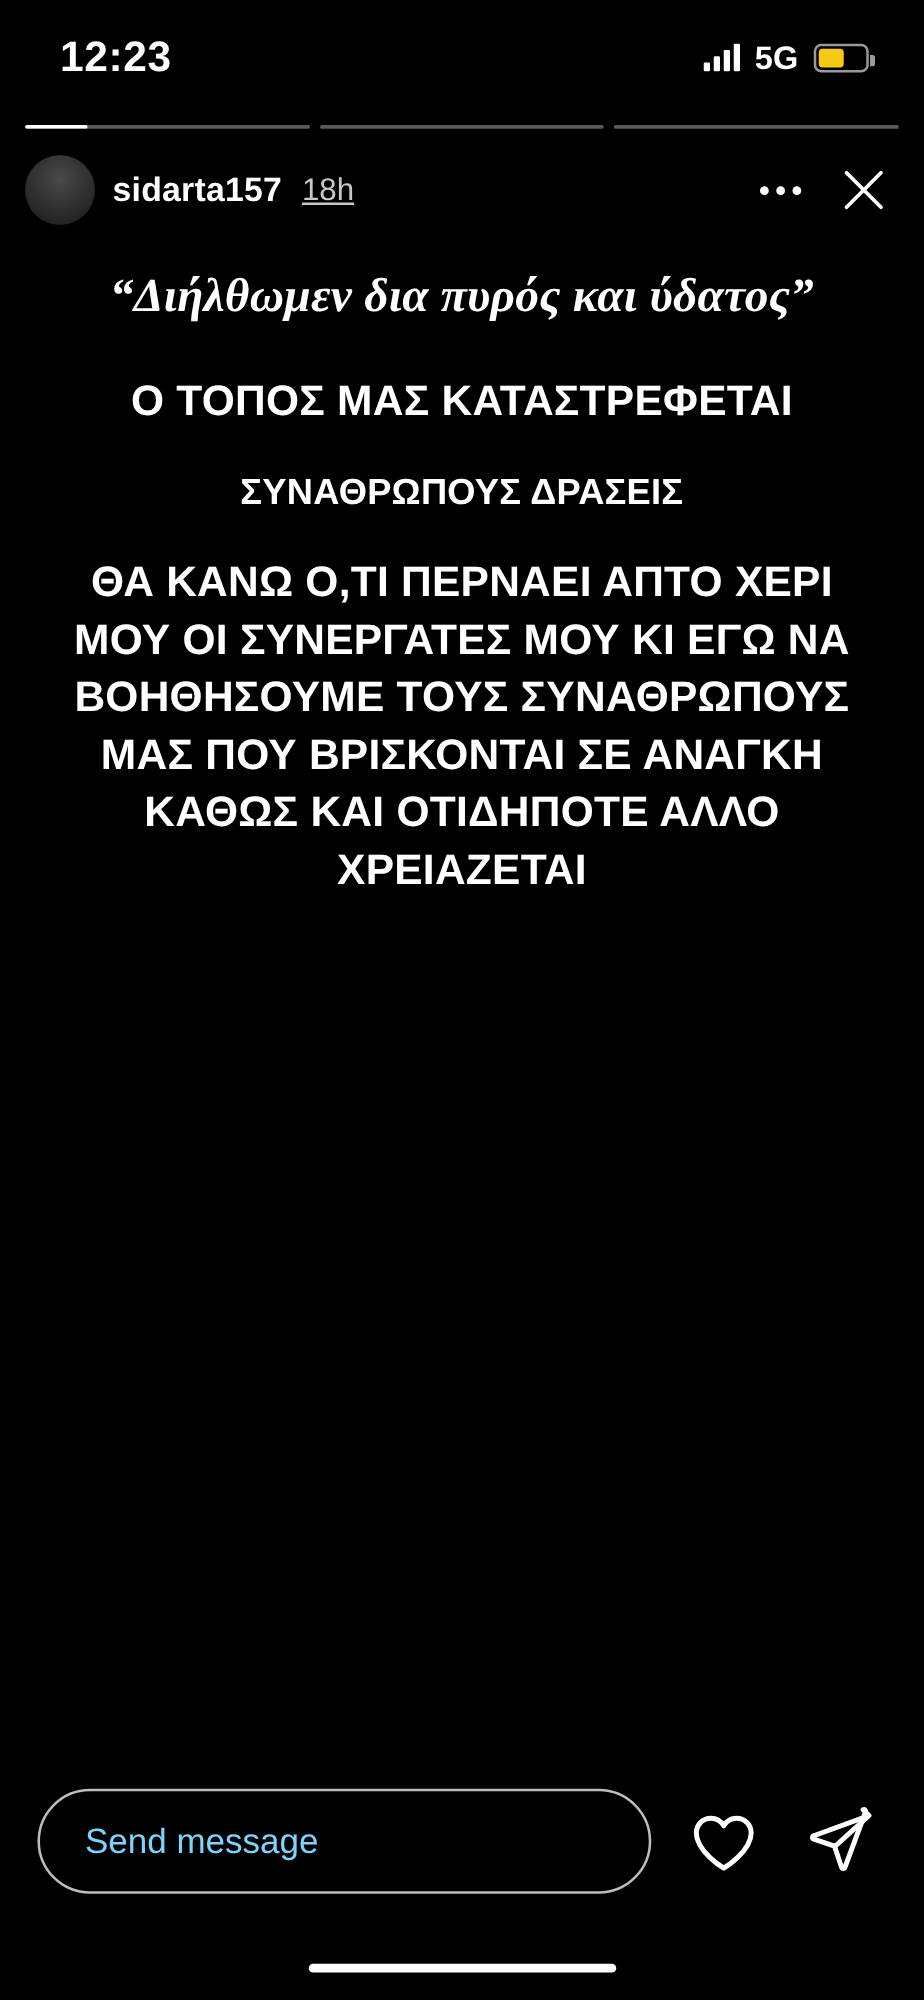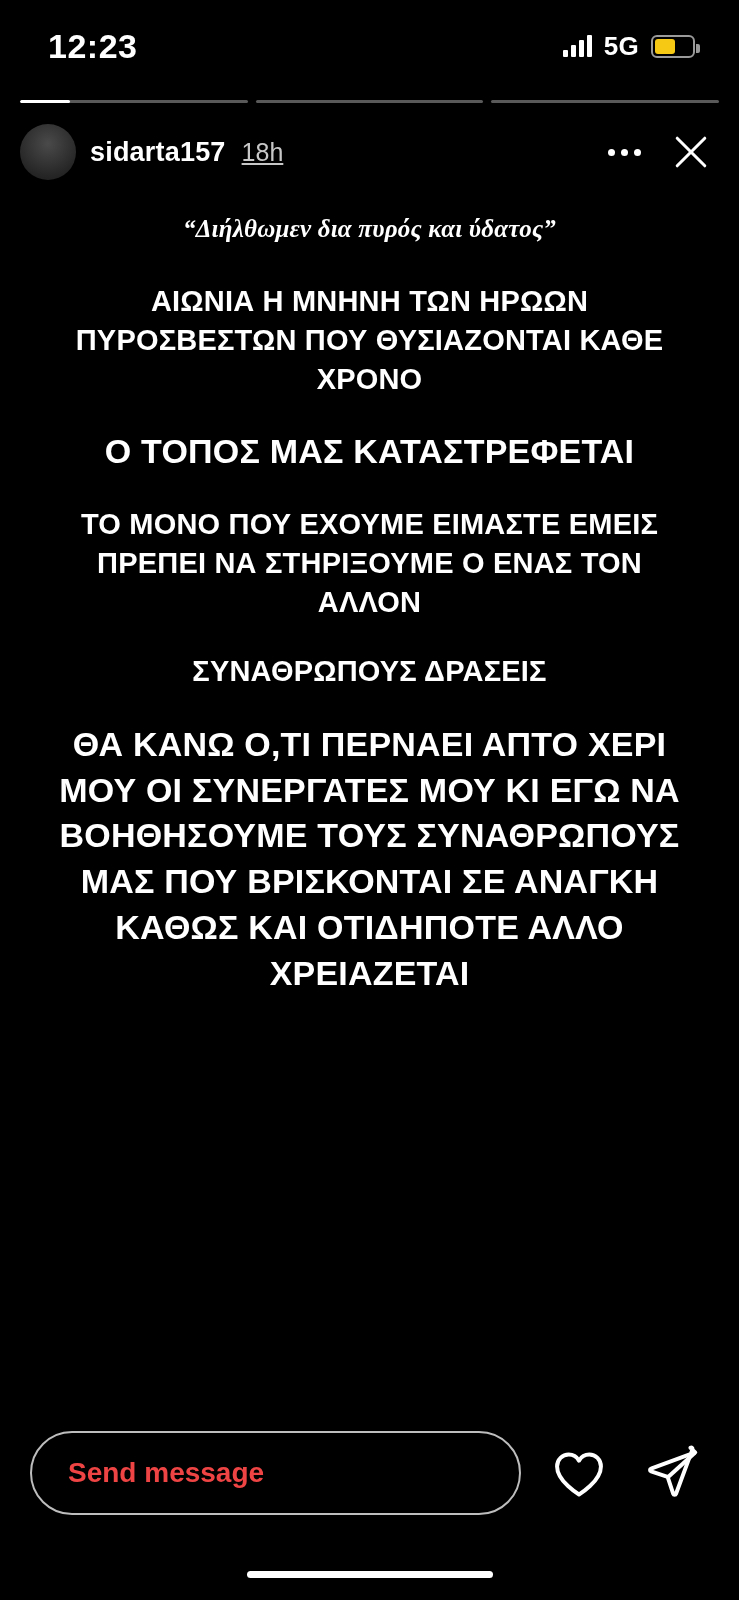--- a/index.html
+++ b/index.html
@@ -185,21 +185,21 @@
     font-size: 29px;
     font-weight: 700;
     line-height: 1.35;
     letter-spacing: 0.2px;
     margin-bottom: 30px;
   }
   .para.quote {
     font-family: "Liberation Serif", serif;
     font-style: italic;
     font-weight: 700;
-    font-size: 25px;
+    font-size: 38px;
     margin-bottom: 36px;
   }
   .para.small { font-size: 34px; }
 
   
   .bottom-bar {
     position: absolute;
     left: 30px;
     right: 30px;
     bottom: 84px;
@@ -212,22 +212,22 @@
     height: 84px;
     border: 2px solid #bdbdbd;
     border-radius: 42px;
     display: flex;
     align-items: center;
     padding: 0 36px;
     background: transparent;
   }
   .msg-placeholder {
     font-size: 28px;
-    color: #ef4444;
-    font-weight: 700;
+    color: #7dd3fc;
+    font-weight: 400;
   }
   .action-icon {
     width: 72px;
     height: 72px;
     margin-left: 22px;
     display: flex;
     align-items: center;
     justify-content: center;
   }
   .action-icon svg { display: block; }
@@ -287,23 +287,21 @@
     <div class="more-dots">
       <span></span>
         <span></span>
         <span></span>
     </div>
     <div class="close-x"></div>
   </div>
 
   <div class="story-body">
     <div class="para quote">“Διήλθωμεν δια πυρός και ύδατος”</div>
-    <div class="para">ΑΙΩΝΙΑ Η ΜΝΗΝΗ ΤΩΝ ΗΡΩΩΝ ΠΥΡΟΣΒΕΣΤΩΝ ΠΟΥ ΘΥΣΙΑΖΟΝΤΑΙ ΚΑΘΕ ΧΡΟΝΟ</div>
     <div class="para small">Ο ΤΟΠΟΣ ΜΑΣ ΚΑΤΑΣΤΡΕΦΕΤΑΙ</div>
-    <div class="para">ΤΟ ΜΟΝΟ ΠΟΥ ΕΧΟΥΜΕ ΕΙΜΑΣΤΕ ΕΜΕΙΣ ΠΡΕΠΕΙ ΝΑ ΣΤΗΡΙΞΟΥΜΕ Ο ΕΝΑΣ ΤΟΝ ΑΛΛΟΝ</div>
     <div class="para">ΣΥΝΑΘΡΩΠΟΥΣ ΔΡΑΣΕΙΣ</div>
     <div class="para small">ΘΑ ΚΑΝΩ Ο,ΤΙ ΠΕΡΝΑΕΙ ΑΠΤΟ ΧΕΡΙ ΜΟΥ ΟΙ ΣΥΝΕΡΓΑΤΕΣ ΜΟΥ ΚΙ ΕΓΩ ΝΑ ΒΟΗΘΗΣΟΥΜΕ ΤΟΥΣ ΣΥΝΑΘΡΩΠΟΥΣ ΜΑΣ ΠΟΥ ΒΡΙΣΚΟΝΤΑΙ ΣΕ ΑΝΑΓΚΗ ΚΑΘΩΣ ΚΑΙ ΟΤΙΔΗΠΟΤΕ ΑΛΛΟ ΧΡΕΙΑΖΕΤΑΙ</div>
   </div>
 
   <div class="bottom-bar">
     <div class="msg-input">
       <span class="msg-placeholder">Send message</span>
     </div>
     <div class="action-icon">
       <svg width="56" height="52" viewBox="0 0 24 22" fill="none" stroke="#ffffff" stroke-width="1.7">

